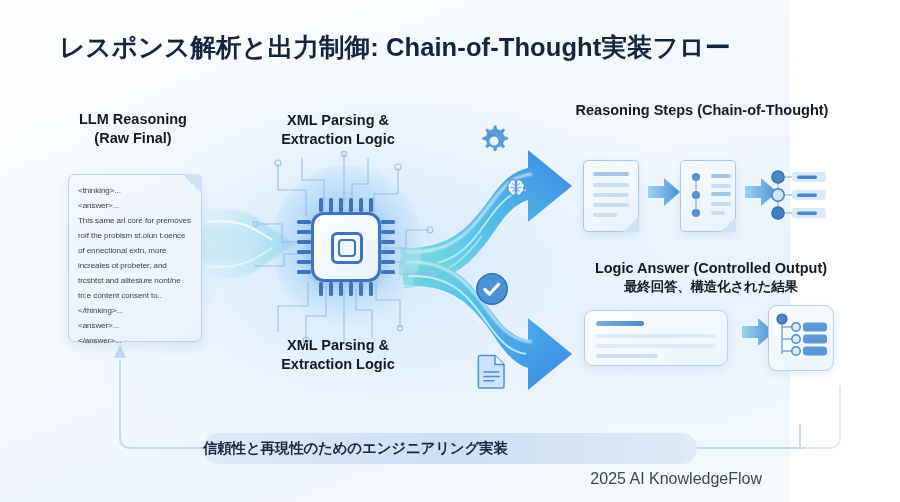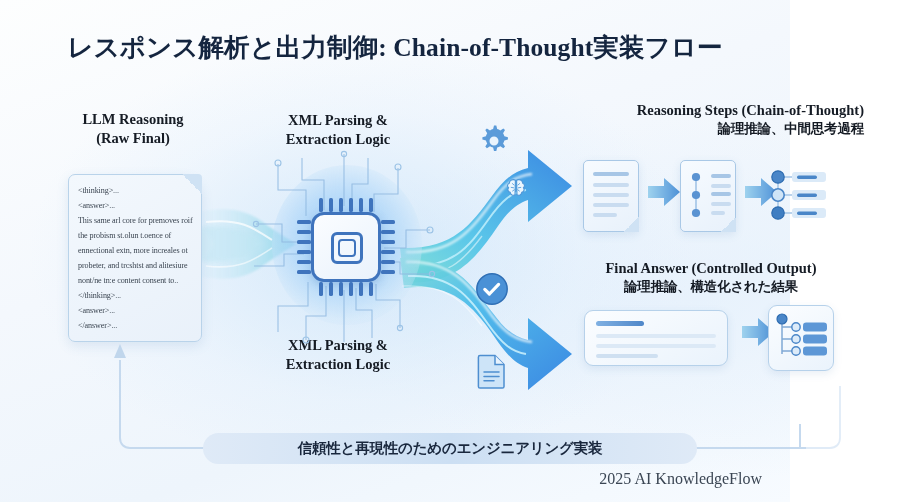--- a/index.html
+++ b/index.html
@@ -8,21 +8,20 @@
     font-family: "Liberation Sans", "DejaVu Sans", sans-serif;
     overflow: hidden;
   }
   #stage {
     position: relative;
     width: 790px; height: 502px;
     background:
       radial-gradient(ellipse 460px 300px at 360px 255px, rgba(186,220,248,.55) 0%, rgba(214,234,252,.22) 48%, rgba(255,255,255,0) 72%),
       radial-gradient(ellipse 520px 260px at 700px 300px, rgba(226,239,252,.55) 0%, rgba(255,255,255,0) 70%),
       linear-gradient(160deg, #fdfefe 0%, #f4f8fd 40%, #eef5fc 70%, #f7fbff 100%);
-    font-family: Liberation Serif, serif;
   }
 
   
   .title {
     position: absolute; left: 0; right: 0; top: 30px;
     text-align: center;
     font-size: 25.5px; font-weight: 700; letter-spacing: .1px;
     color: #14253f;
     white-space: nowrap;
   }
@@ -34,21 +33,21 @@
     color: #151b24;
     font-weight: 700;
     line-height: 1.32;
   }
   .hd.en { font-size: 14.5px; }
   .hd .ja { font-size: 13.5px; font-weight: 700; letter-spacing: -.2px; }
 
   #hd-llm      { left: 48px;  top: 110px; width: 170px; }
   #hd-xml-top  { left: 248px; top: 111px; width: 180px; }
   #hd-xml-bot  { left: 248px; top: 336px; width: 180px; }
-  #hd-reason   { left: 540px; top: 101px; width: 324px; text-align: right; }
+  #hd-reason   { left: 540px; top: 101px; width: 324px; }
   #hd-final    { left: 556px; top: 259px; width: 310px; }
 
   
   #raw-doc {
     position: absolute; left: 68px; top: 174px; width: 134px; height: 168px;
     background: linear-gradient(150deg,#f3f8fd 0%, #e9f1fa 100%);
     border: 1.4px solid #b9d3ea;
     border-radius: 7px 20px 7px 7px;
     box-shadow: 0 4px 12px rgba(80,130,180,.14);
   }
@@ -142,21 +141,21 @@
   }
 
   
   #loop { position: absolute; inset: 0; }
 
   
   #pill {
     position: absolute; left: 203px; top: 433px; width: 494px; height: 31px;
     border-radius: 16px;
     background: linear-gradient(90deg,#dfeaf7 0%, #ccdff3 50%, #dfeaf7 100%);
-    display: flex; align-items: center; justify-content: center;
+    display: flex; align-items: center; justify-content: flex-start;
     color: #19273d; font-size: 14.5px; font-weight: 700; letter-spacing: -.2px;
   }
 
   #footer {
     position: absolute; right: 28px; top: 470px;
     font-size: 16px; color: #3b4654;
   }
 </style>
 </head>
 <body>
@@ -237,26 +236,25 @@
     <div>Extraction Logic</div>
   </div>
 
   <div class="hd en" id="hd-xml-bot">
     <div>XML Parsing &amp;</div>
     <div>Extraction Logic</div>
   </div>
 
   <div class="hd en" id="hd-reason">
     <div>Reasoning Steps (Chain-of-Thought)</div>
-    <div class="ja">論理推論、中間思考過程</div>
   </div>
 
   <div class="hd en" id="hd-final">
-    <div>Final Answer (Controlled Output)</div>
-    <div class="ja">論理推論、構造化された結果</div>
+    <div>Logic Answer (Controlled Output)</div>
+    <div class="ja">最終回答、構造化された結果</div>
   </div>
 
   <div id="raw-doc">
     <div class="code">&lt;thinking&gt;...
 &lt;answer&gt;...
 This same arl core for premoves roif the probism st.olun t.oence of ennectional extn, more increales ot probeter, and trcshtst and alitesiure nont/ne tn:e content consent to.. &lt;/thinking&gt;...
 &lt;answer&gt;...
 &lt;/answer&gt;...</div>
   </div>
 

